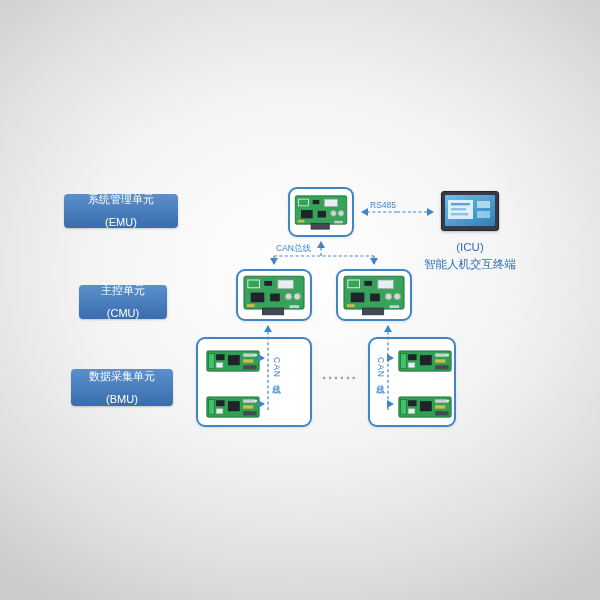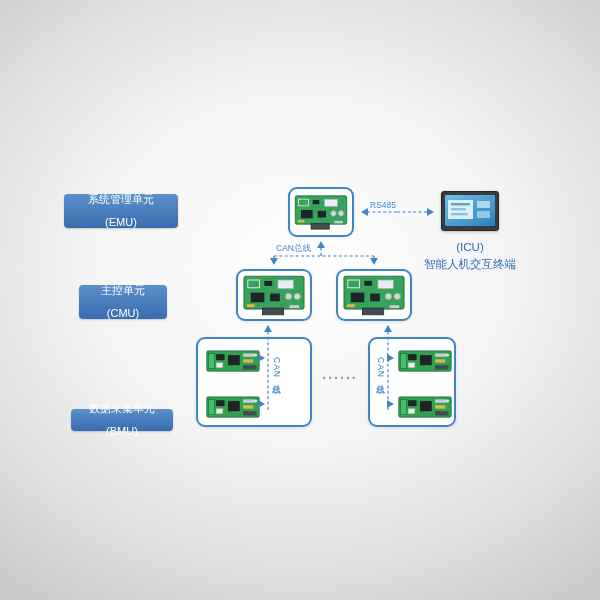--- a/index.html
+++ b/index.html
@@ -107,21 +107,21 @@
   <div class="lbl-box" style="left:64px; top:194px; width:114px; height:34px;">
     <div>系统管理单元</div>
     <div>(EMU)</div>
   </div>
 
   <div class="lbl-box" style="left:79px; top:285px; width:88px; height:34px;">
     <div>主控单元</div>
     <div>(CMU)</div>
   </div>
 
-  <div class="lbl-box" style="left:71px; top:369px; width:102px; height:22px;margin-top:40px;">
+  <div class="lbl-box" style="left:71px; top:369px; width:102px; height:37px;">
     <div>数据采集单元</div>
     <div>(BMU)</div>
   </div>
 
   <div class="node" style="left:288px; top:187px; width:66px; height:50px;">
     <svg class="pcb" width="54" height="35" viewBox="0 0 64 42" xmlns="http://www.w3.org/2000/svg" xmlns:xlink="http://www.w3.org/1999/xlink">
       <use href="#pcb-a" xlink:href="#pcb-a"></use>
     </svg>
   </div>
 

